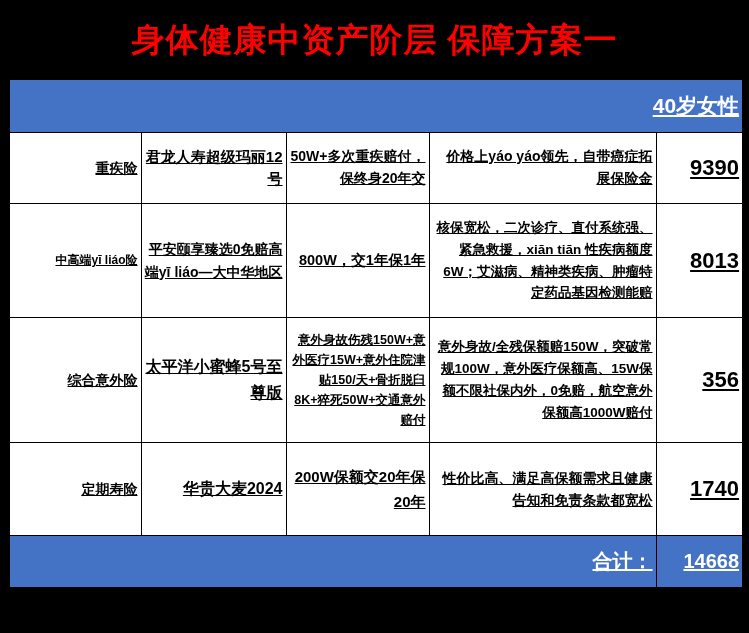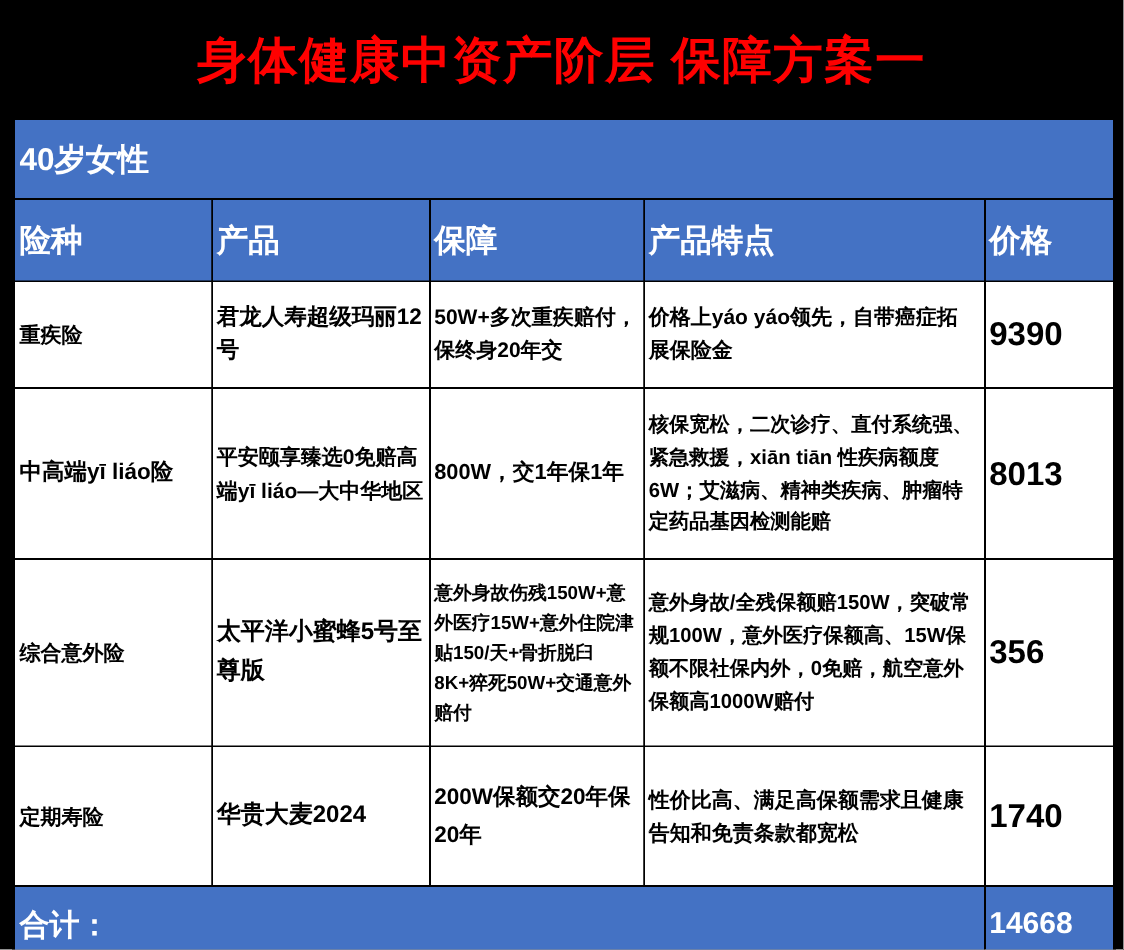--- a/index.html
+++ b/index.html
@@ -40,25 +40,26 @@
     width: 734px;
   }
   table.plan {
     border-collapse: collapse;
     table-layout: fixed;
     width: 734px;
     border: 2px solid #000000;
   }
   table.plan td {
     border: 1.5px solid #000000;
-    text-align: left;
+    text-align: right;
     vertical-align: middle;
     padding: 12px 3px;
     box-sizing: border-box;
     overflow: hidden;
+    text-decoration: underline;
   }
   
   col.c-type    { width: 132px; }
   col.c-product { width: 145px; }
   col.c-cover   { width: 143px; }
   col.c-feature { width: 227px; }
   col.c-price   { width: 87px; }
 
   .band {
     background: #4472C4;
@@ -98,21 +99,21 @@
     line-height: 1.55;
   }
   .cell-price {
     color: #FF0000;
     font-size: 22px;
     font-weight: bold;
   }
   
   tr.r1 td { height: 71px; }
   tr.r2 td { height: 114px; }
-  tr.r2 .cell-type    { font-size: 15px; }
+  tr.r2 .cell-type    { font-size: 12px; }
   tr.r2 .cell-product { font-size: 14px; line-height: 1.6; }
   tr.r2 .cell-cover   { font-size: 14.5px; margin-top: 13px; }
   tr.r2 .cell-feature { font-size: 13.5px; line-height: 1.62; margin-left: 44px; }
   tr.r3 td { height: 103px; }
   tr.r3 .cell-product { font-size: 16px; line-height: 1.6; }
   tr.r3 .cell-cover   { font-size: 12.5px; line-height: 1.6; }
   tr.r3 .cell-feature { font-size: 13.5px; line-height: 1.62; }
   tr.r4 td { height: 93px; }
   tr.r4 .cell-product { font-size: 16px; }
   tr.r4 .cell-cover   { font-size: 15px; line-height: 1.7; }
@@ -136,27 +137,20 @@
       <colgroup>
         <col class="c-type">
         <col class="c-product">
         <col class="c-cover">
         <col class="c-feature">
         <col class="c-price">
       </colgroup>
       <tbody>
         <tr class="subject-row">
           <td class="band" colspan="5">40岁女性</td>
-        </tr>
-        <tr class="head-row">
-          <td class="band">险种</td>
-          <td class="band">产品</td>
-          <td class="band">保障</td>
-          <td class="band">产品特点</td>
-          <td class="band">价格</td>
         </tr>
 
         <tr class="body-row r1">
           <td class="cell-type">重疾险</td>
           <td class="cell-product">君龙人寿超级玛丽12号</td>
           <td class="cell-cover">50W+多次重疾赔付，保终身20年交</td>
           <td class="cell-feature">价格上yáo yáo领先，自带癌症拓展保险金</td>
           <td class="cell-price">9390</td>
         </tr>
 

